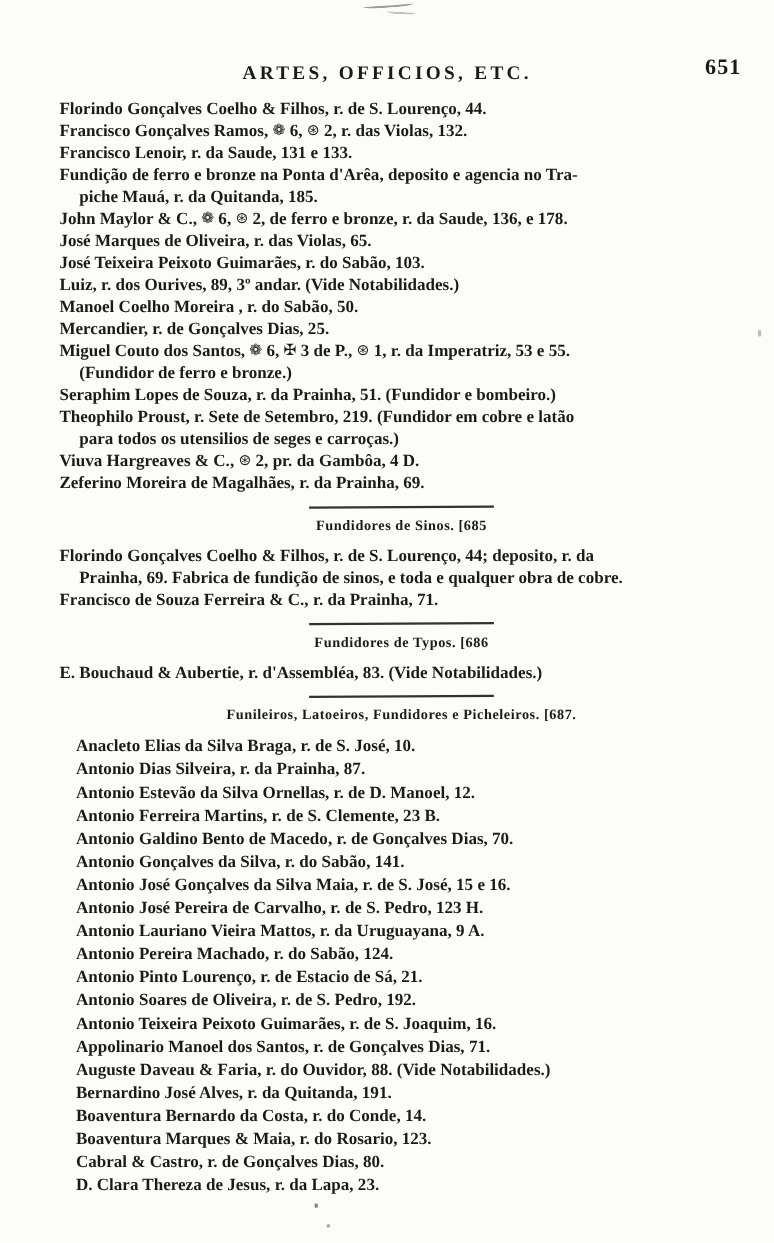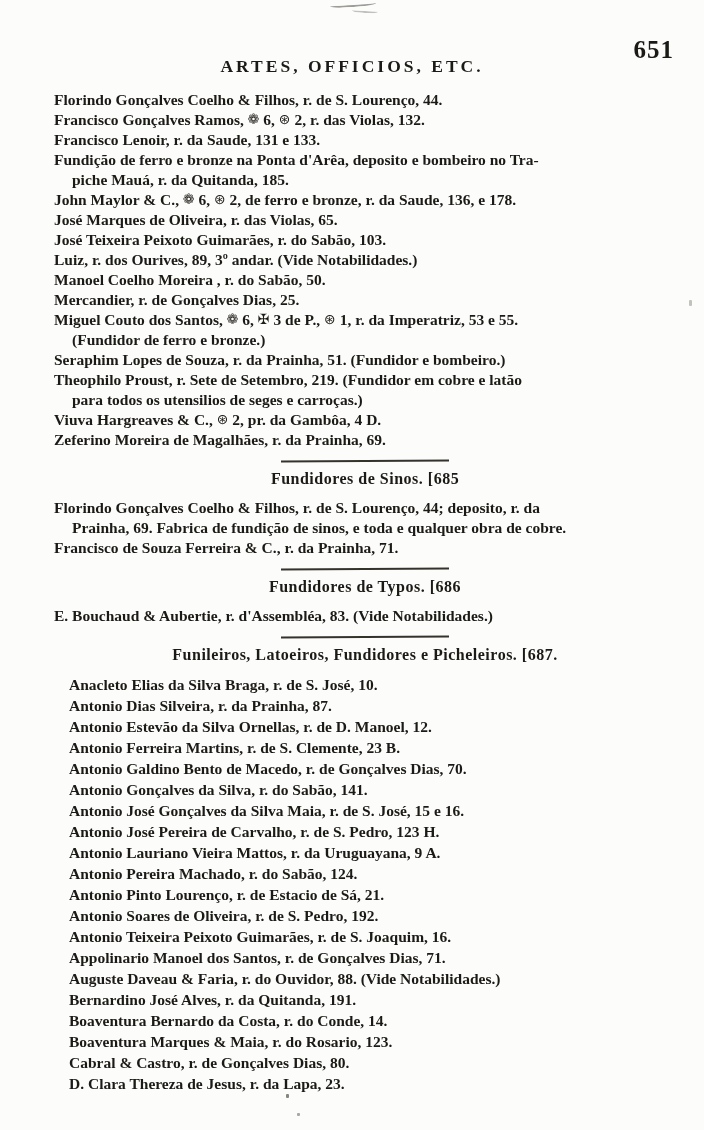--- a/index.html
+++ b/index.html
@@ -8,30 +8,30 @@
     position:relative;width:704px;height:1130px;overflow:hidden;
     background:#fcfcfa;
     font-family:"Liberation Serif","DejaVu Serif",serif;
     color:#1c1a16;font-weight:700;
   }
   .header-row{position:relative;padding-top:32px;height:26px;margin-top:24px;}
   .header-title{
     text-align:center;font-size:17.5px;letter-spacing:3px;font-weight:700;
   }
   .page-number{
-    position:absolute;right:30px;top:12px;font-size:25px;font-weight:700;letter-spacing:1px;
+    position:absolute;right:30px;top:26px;font-size:20px;font-weight:700;letter-spacing:1px;
   }
   #content{padding:8px 28px 0 54px;}
   .entry{margin:0;}
   .line{height:20px;line-height:20px;font-size:15.5px;white-space:nowrap;}
   .line.cont{padding-left:18px;}
   .entries.indented{margin-left:15px;}
   .entries.indented .line{height:21px;line-height:21px;}
   .section-heading{
-    text-align:center;font-weight:700;font-size:16px;
+    text-align:center;font-weight:700;font-size:13px;
     margin:2px 0 10px;letter-spacing:0.5px;white-space:nowrap;
   }
   .divider{
     width:168px;margin:10px auto 8px;border-top:2px solid #35322c;
     transform:rotate(-0.3deg);
   }
   .icon{
     font-family:"DejaVu Sans",sans-serif;font-size:14px;font-weight:400;
     display:inline-block;transform:translateY(-1px);
   }
@@ -66,21 +66,21 @@
         <div class="entry">
           <div class="line">Florindo Gonçalves Coelho &amp; Filhos, r. de S. Lourenço, 44.</div>
         </div>
         <div class="entry">
           <div class="line">Francisco Gonçalves Ramos, <span class="icon">❁</span> 6, <span class="icon">⊛</span> 2, r. das Violas, 132.</div>
         </div>
         <div class="entry">
           <div class="line">Francisco Lenoir, r. da Saude, 131 e 133.</div>
         </div>
         <div class="entry">
-          <div class="line">Fundição de ferro e bronze na Ponta d'Arêa, deposito e bombeiro no Tra-</div>
+          <div class="line">Fundição de ferro e bronze na Ponta d'Arêa, deposito e agencia no Tra-</div>
           <div class="line cont">piche Mauá, r. da Quitanda, 185.</div>
         </div>
         <div class="entry">
           <div class="line">John Maylor &amp; C., <span class="icon">❁</span> 6, <span class="icon">⊛</span> 2, de ferro e bronze, r. da Saude, 136, e 178.</div>
         </div>
         <div class="entry">
           <div class="line">José Marques de Oliveira, r. das Violas, 65.</div>
         </div>
         <div class="entry">
           <div class="line">José Teixeira Peixoto Guimarães, r. do Sabão, 103.</div>

